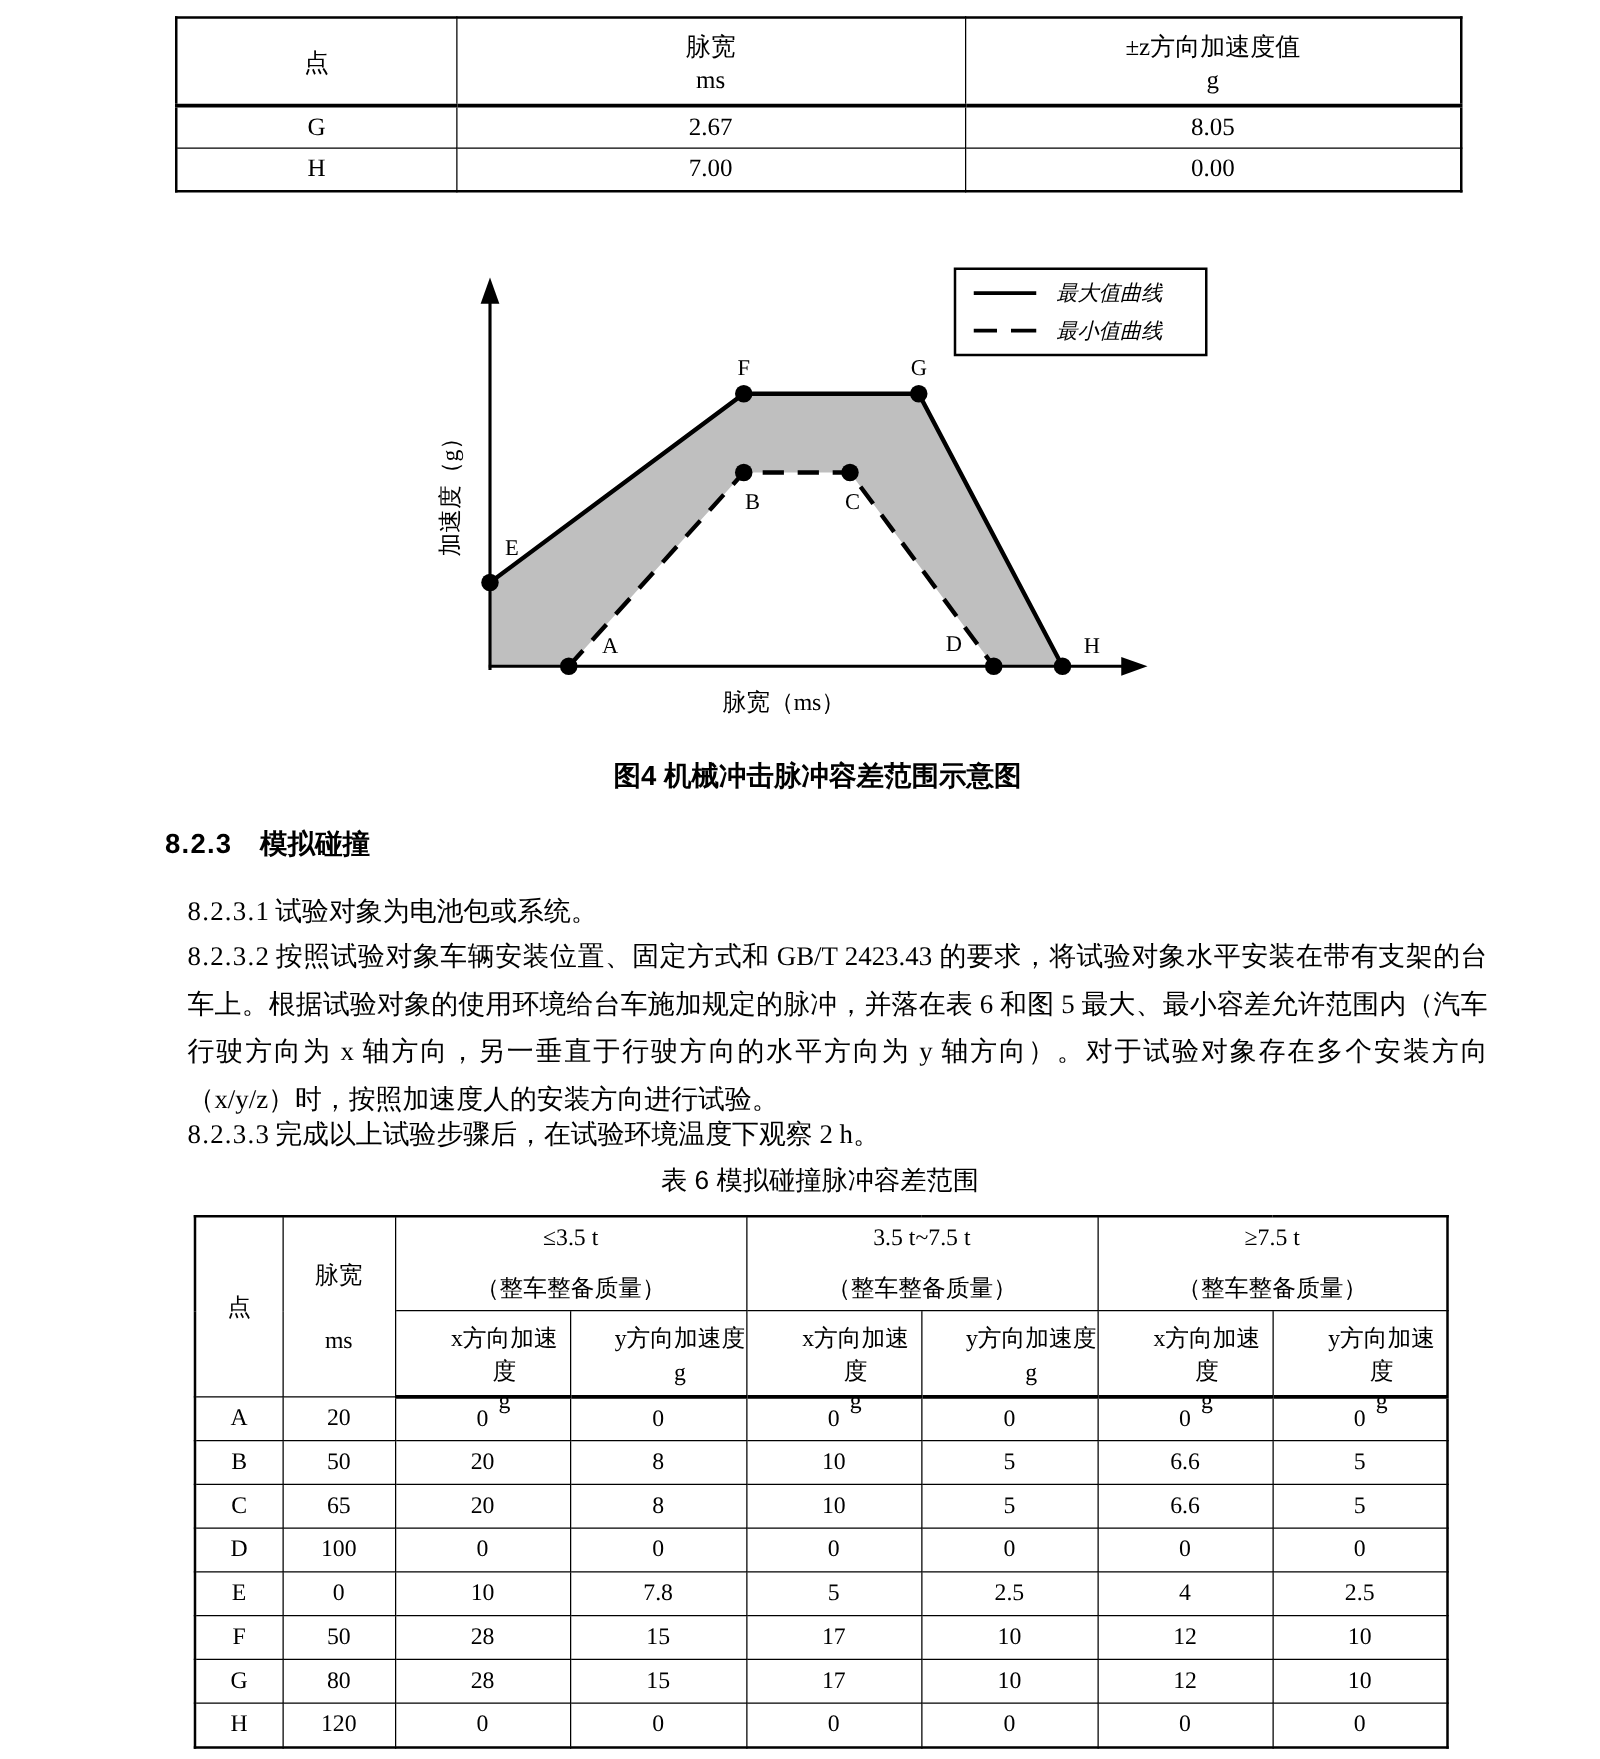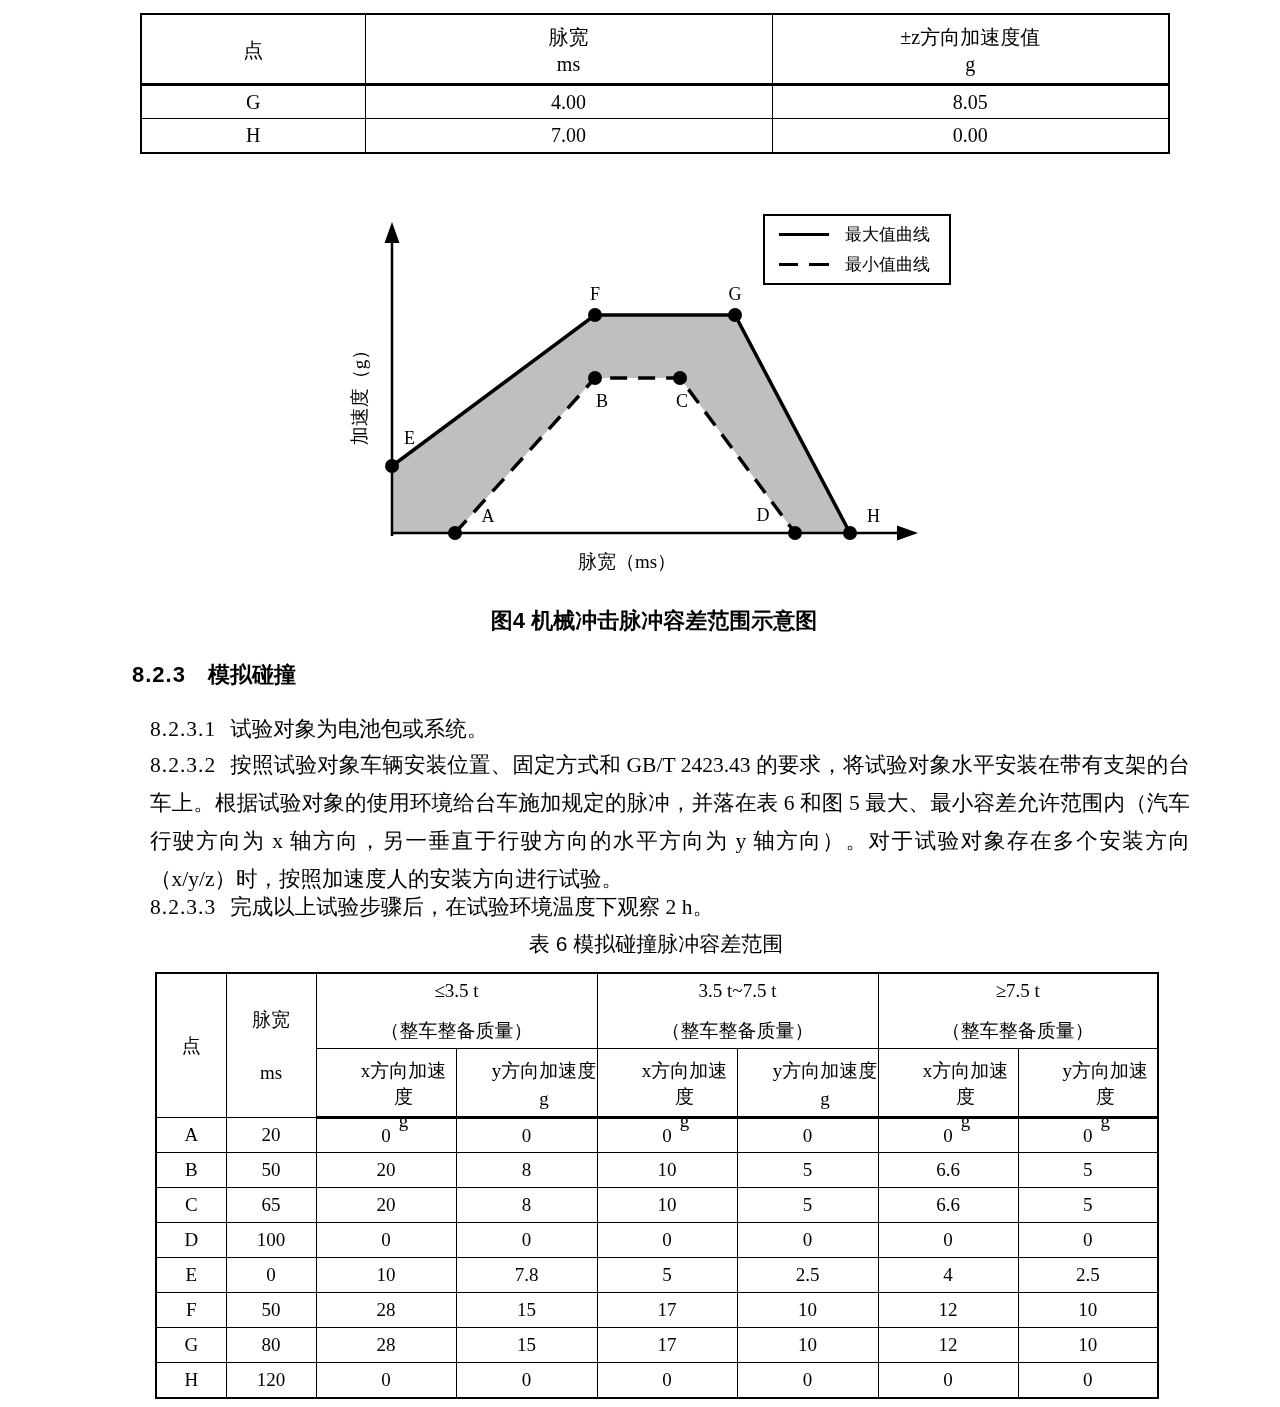--- a/index.html
+++ b/index.html
@@ -20,24 +20,25 @@
   .t1 { border:2.5px solid #000; }
   .t1 thead th { border-bottom:3.5px solid #000; font-weight:normal; }
   .t1 .hcell { display:flex; flex-direction:column; justify-content:space-between;
                height:68px; padding:9px 0 7px; font-size:20px; }
   .t1 .hcell.single { justify-content:center; }
   .t1 td { height:34px; font-size:20px; }
 
   
   .fig-svg { position:absolute; left:330px; top:210px; width:620px; height:390px; }
   .legend {
-    position:absolute; left:763px; top:214px; width:188px; height:71px;
+    position:absolute; left:763px; top:214px; width:203px; height:71px;
     border:2px solid #000; background:#fff;
     display:flex; flex-direction:column; justify-content:space-evenly;
     padding:0 14px;
+    font-style:italic;
   }
   .legend-row { display:flex; align-items:center; gap:16px; }
   .line-sample { width:50px; height:3px; background:#000; flex:0 0 auto; }
   .line-sample.dashed {
     background:linear-gradient(to right,#000 0 19px,transparent 19px 30px,#000 30px 50px);
   }
   .legend-label { font-size:17px; white-space:nowrap; }
 
   .fig-caption {
     position:absolute; left:140px; top:606px; width:1028px;
@@ -46,21 +47,21 @@
   }
 
   
   .sec-heading {
     position:absolute; left:132px; top:660px; font-size:22px; font-weight:bold;
     font-family:"Liberation Sans","DejaVu Sans",sans-serif;
   }
   .sec-heading .num { margin-right:22px; letter-spacing:1px; }
   .para { position:absolute; left:150px; width:1040px; font-size:21.5px; line-height:38px;
           text-align:justify; }
-  .para .num { margin-right:14px; letter-spacing:1px; }
+  .para .num { margin-right:4px; letter-spacing:1px; }
   .para-1 { top:710px; }
   .para-2 { top:746px; }
   .para-3 { top:888px; }
 
   
   .t6-caption {
     position:absolute; left:155px; top:930px; width:1002px;
     text-align:center; font-weight:normal; font-size:21px;
     font-family:"Liberation Sans","DejaVu Sans",sans-serif;
   }
@@ -109,21 +110,21 @@
           <div class="hcell">
             <span>±z方向加速度值</span>
             <span>g</span>
           </div>
         </th>
       </tr>
     </thead>
     <tbody>
         <tr>
           <td>G</td>
-          <td>4.00</td>
+          <td>2.67</td>
           <td>8.05</td>
         </tr>
         <tr>
           <td>H</td>
           <td>7.00</td>
           <td>0.00</td>
         </tr>
       </tbody>
   </table>
 

